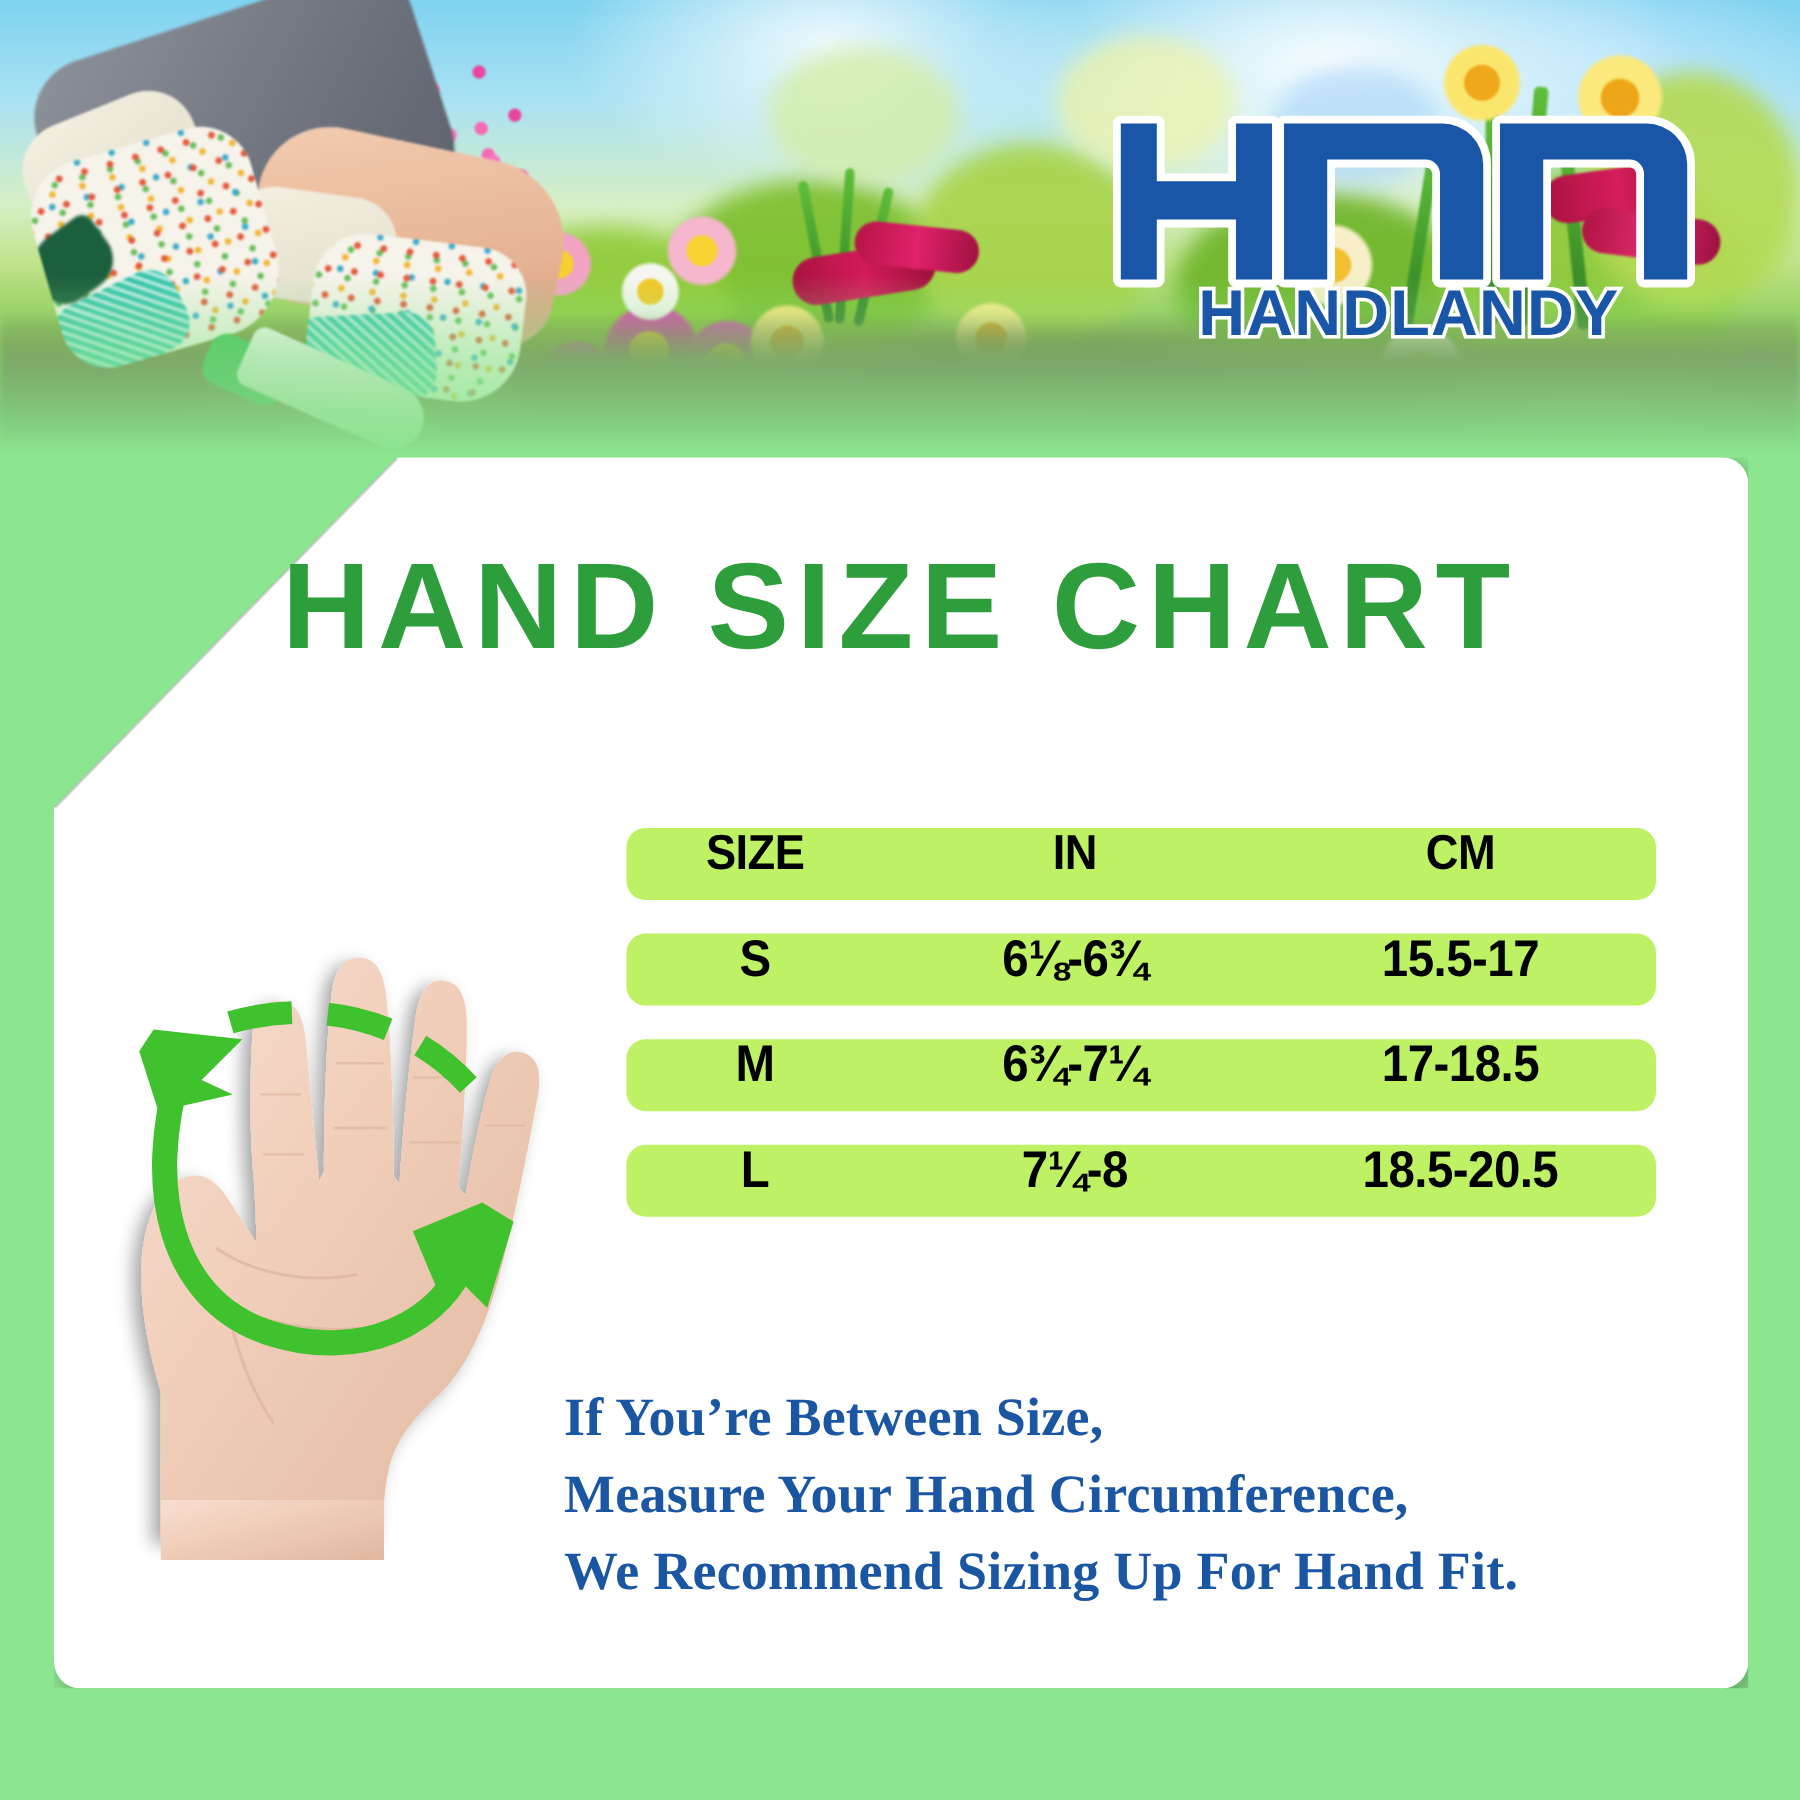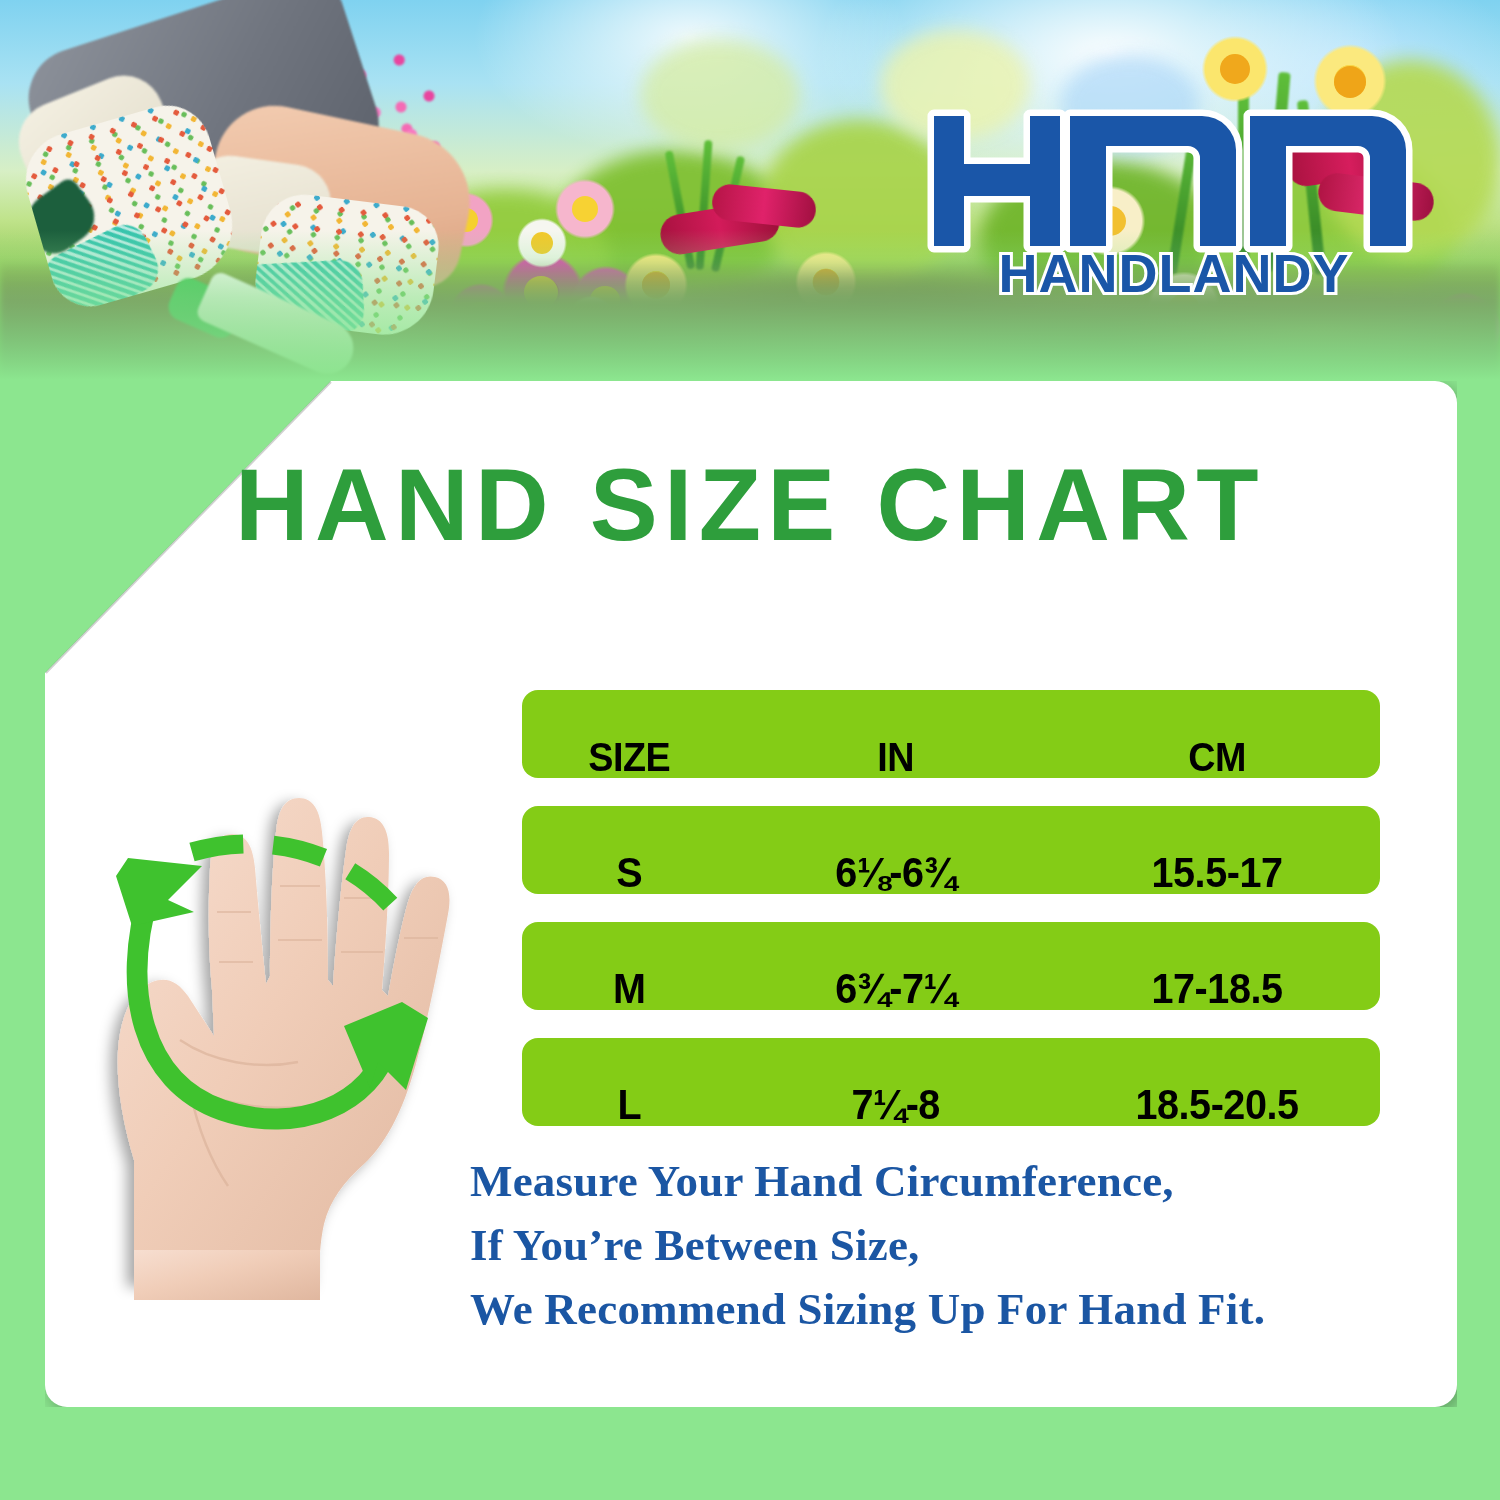--- a/index.html
+++ b/index.html
@@ -142,21 +142,21 @@
       radial-gradient(circle at 70% 20%, #e8459f 0 5px, transparent 6px),
       radial-gradient(circle at 45% 55%, #f878c2 0 5px, transparent 6px),
       radial-gradient(circle at 20% 72%, #e8459f 0 5px, transparent 6px),
       radial-gradient(circle at 78% 66%, #f46bb5 0 5px, transparent 6px),
       radial-gradient(circle at 52% 86%, #e04f9f 0 5px, transparent 6px);
     filter:blur(1px);
   }
 
   
   .logo {
-    position:absolute; left:918px; top:100px; width:512px; height:200px;
+    position:absolute; left:918px; top:87px; width:512px; height:200px;
     z-index:6;
   }
   .logo svg { width:100%; height:100%; display:block; }
 
   
   .card {
     position:absolute;
     left:45px; top:381px;
     width:1412px; height:1026px;
     background:#ffffff;
@@ -191,26 +191,26 @@
   .hand-wrap svg { width:100%; height:100%; display:block; }
 
   
   .table {
     position:absolute;
     left:522px; top:690px; width:858px;
     z-index:7;
   }
   .row {
     position:relative;
-    height:88px;
-    background:#84cc16;
+    height:60px;
+    background:#bef264;
     border-radius:16px;
     margin-bottom:28px;
     display:flex;
-    align-items:flex-end;
+    align-items:flex-start;
   }
   .row:last-child { margin-bottom:0; }
   .cell {
     text-align:center;
     color:#000;
     font-family:"Liberation Sans", sans-serif;
     font-weight:700;
     font-size:43px;
     line-height:1;
     letter-spacing:-0.5px;
@@ -504,18 +504,18 @@
 
     <div class="row">
       <div class="cell c-size">L</div>
       <div class="cell c-in">7¼-8</div>
       <div class="cell c-cm">18.5-20.5</div>
     </div>
 
   </div>
 
   <div class="note">
+    <div>If You’re Between Size,</div>
     <div>Measure Your Hand Circumference,</div>
-    <div>If You’re Between Size,</div>
     <div>We Recommend Sizing Up For Hand Fit.</div>
   </div>
 
 </div>
 
 </body></html>

